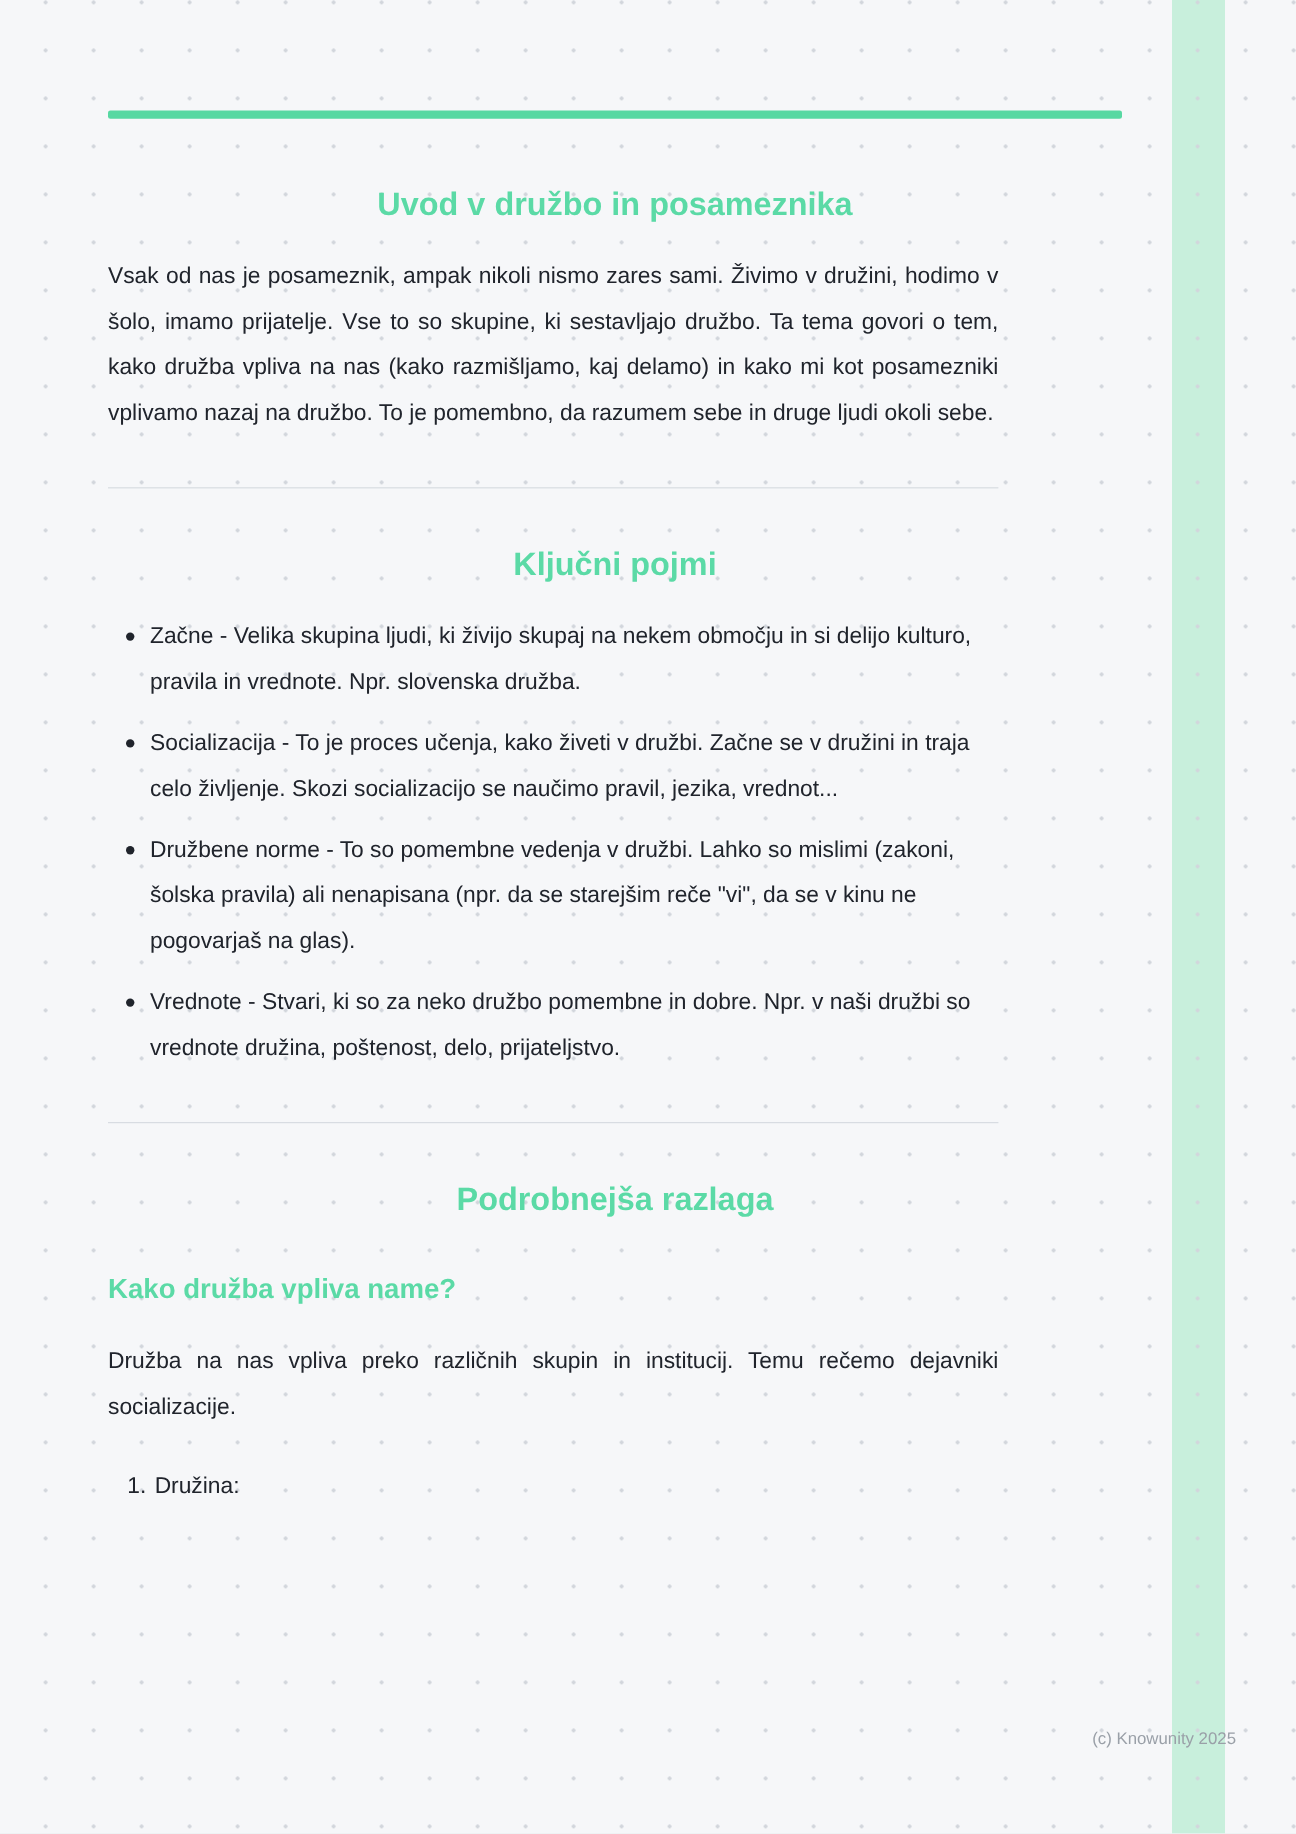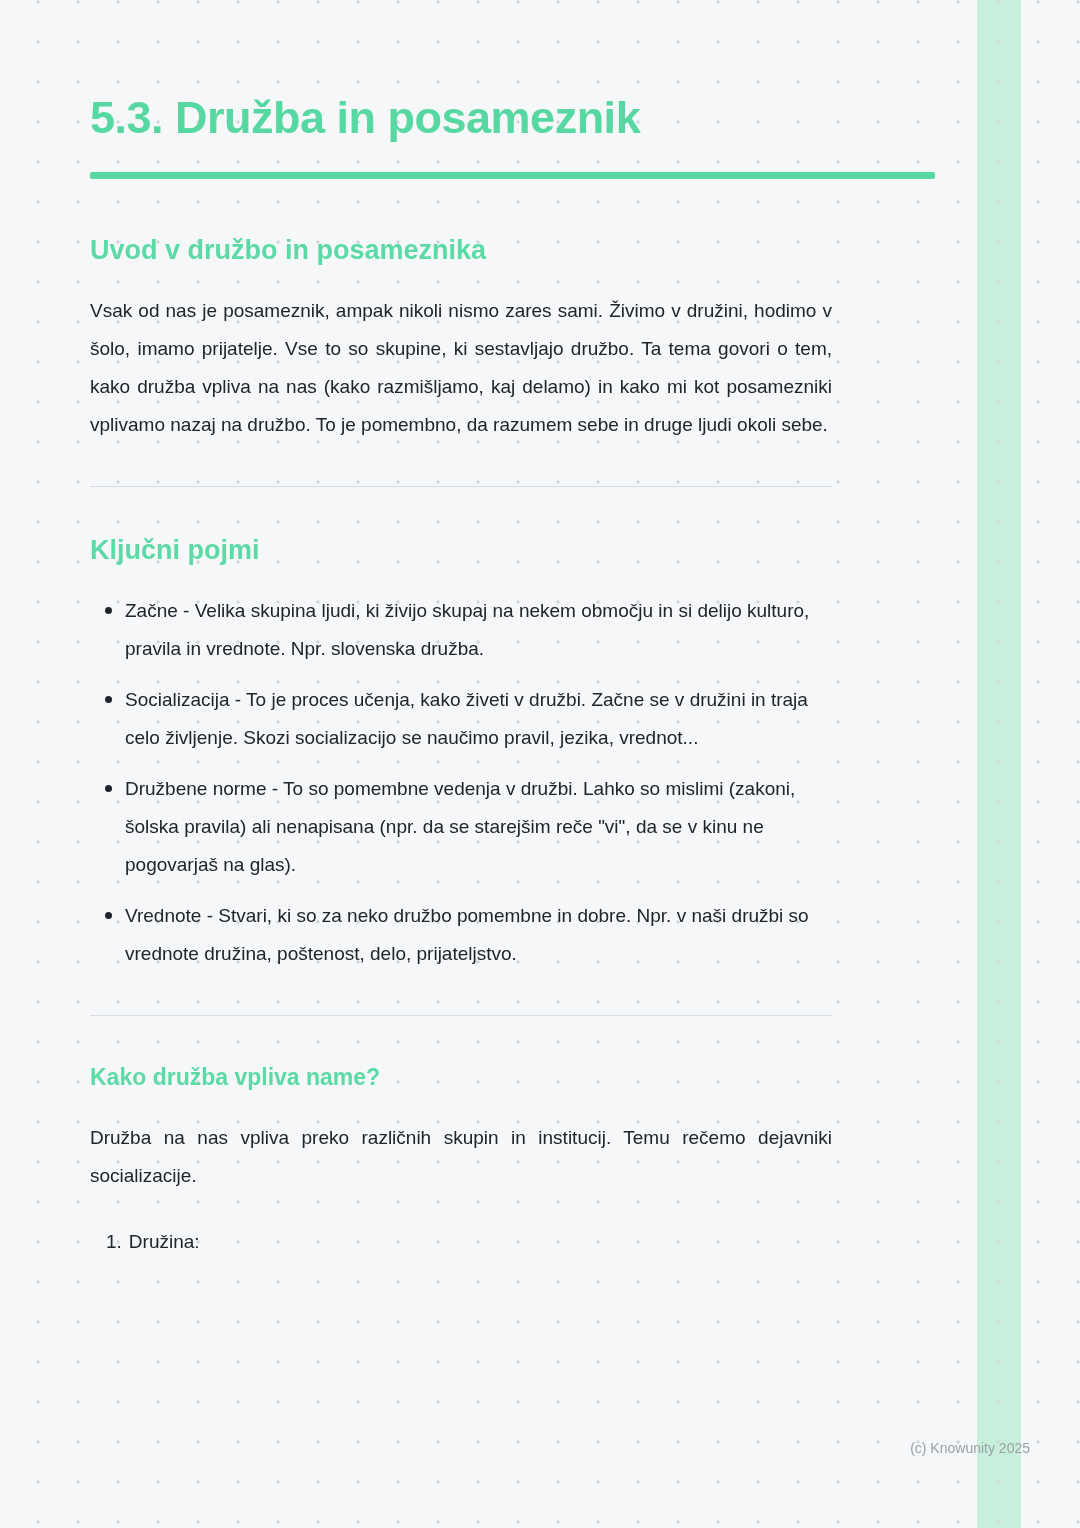--- a/index.html
+++ b/index.html
@@ -37,20 +37,21 @@
     height: 7px;
     background: #57d8a2;
     border-radius: 2px;
     margin-bottom: 56px;
   }
   h2.section-heading {
     font-size: 27px;
     font-weight: 700;
     color: #5bdaa6;
     margin-bottom: 26px;
+    text-align: center;
   }
   h3.sub-heading {
     font-size: 23px;
     font-weight: 700;
     color: #5bdaa6;
     margin: 46px 0 28px 0;
   }
   p.body-text {
     font-size: 19px;
     line-height: 38px;
@@ -104,21 +105,20 @@
     z-index: 3;
   }
 </style>
 </head>
 <body>
 
 <div class="page">
 
   <div class="content">
 
-    <h1 class="page-title">5.3. Družba in posameznik</h1>
     <div class="title-rule"></div>
 
     <section>
       <h2 class="section-heading">Uvod v družbo in posameznika</h2>
       <p class="body-text"><span>Vsak od nas je posameznik, ampak nikoli nismo zares sami. Živimo v družini, hodimo v šolo, imamo prijatelje. Vse to so skupine, ki sestavljajo </span><span class="b">družbo</span><span>. Ta tema govori o tem, kako družba vpliva na nas (kako razmišljamo, kaj delamo) in kako mi kot posamezniki vplivamo nazaj na družbo. To je pomembno, da razumem sebe in druge ljudi okoli sebe.</span></p>
     </section>
 
     <hr class="divider">
 
     <section>
@@ -127,20 +127,21 @@
         <li><span class="b">Začne</span><span> - Velika skupina ljudi, ki živijo skupaj na nekem območju in si delijo kulturo, pravila in vrednote. Npr. slovenska družba.</span></li>
         <li><span class="b">Socializacija</span><span> - To je proces učenja, kako živeti v družbi. Začne se v družini in traja celo življenje. Skozi socializacijo se naučimo pravil, jezika, vrednot...</span></li>
         <li><span class="b">Družbene norme</span><span> - To so pomembne vedenja v družbi. Lahko so </span><span class="b">mislimi</span><span> (zakoni, šolska pravila) ali </span><span class="b">nenapisana</span><span> (npr. da se starejšim reče "vi", da se v kinu ne pogovarjaš na glas).</span></li>
         <li><span class="b">Vrednote</span><span> - Stvari, ki so za neko družbo pomembne in dobre. Npr. v naši družbi so vrednote družina, poštenost, delo, prijateljstvo.</span></li>
       </ul>
     </section>
 
     <hr class="divider">
 
     <section>
+      <h2 class="section-heading">Podrobnejša razlaga</h2>
       <h3 class="sub-heading">Kako družba vpliva name?</h3>
       <p class="body-text"><span>Družba na nas vpliva preko različnih skupin in institucij. Temu rečemo </span><span class="b">dejavniki socializacije</span><span>.</span></p>
 
       <div class="numbered-item">
         <span>1.</span>
         <span><span class="b">Družina:</span></span>
       </div>
 
     </section>
 

